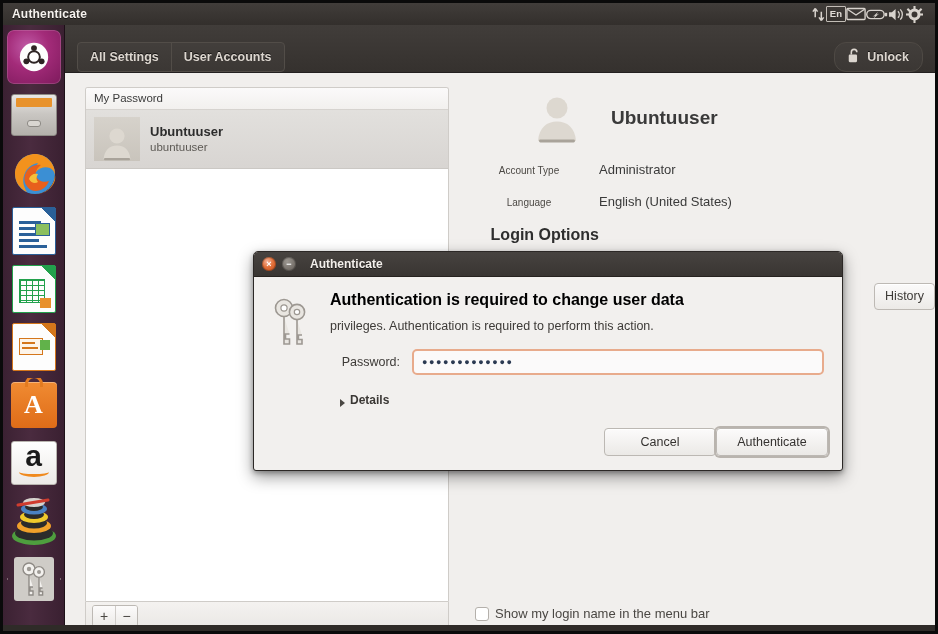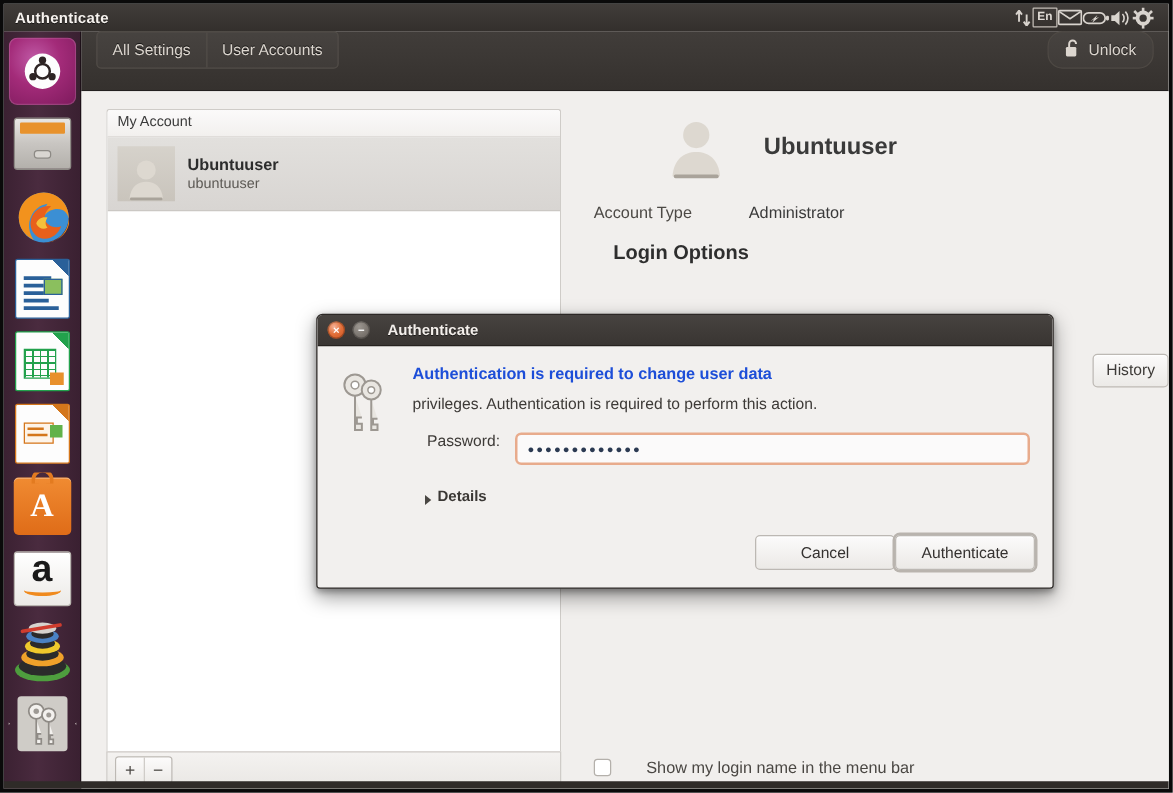--- a/index.html
+++ b/index.html
@@ -136,22 +136,23 @@
 
   
   #app-window {
     position: absolute; left: 62px; top: 22px;
     width: 870px; height: 606px;
     background: #f1efed;
   }
   #app-toolbar {
     height: 48px; width: 100%;
     background: linear-gradient(to bottom, #413d3a 0%, #35312e 100%);
-    display: flex; align-items: flex-start; padding: 0 12px;
+    display: flex; align-items: flex-end; padding: 0 12px;
     border-bottom: 1px solid #232020;
+    font-weight: bold;
   }
   .tb-group {
     display: flex; align-items: center;
     border: 1px solid #524d48; border-radius: 4px;
     background: rgba(255,255,255,.03);
     height: 30px;
   }
   .tb-btn {
     color: #dcd6cf; font-size: 12.5px; padding: 0 12px;
     height: 28px; display: flex; align-items: center;
@@ -228,39 +229,39 @@
   .avatar-lg {
     width: 56px; height: 54px;
     display: flex; align-items: flex-end; justify-content: center;
   }
   #acct-name { font-size: 19px; font-weight: bold; color: #3a3a3a; }
   .field-row {
     display: flex; align-items: baseline; gap: 16px;
     margin-top: 17px;
   }
   .field-label {
-    width: 108px; text-align: left; font-size: 13px; color: #4c4945;
+    width: 108px; text-align: center; font-size: 10px; color: #4c4945;
     flex: 0 0 auto;
   }
   .field-value { font-size: 13px; color: #3a3a3a; }
   #login-opts {
     margin-top: 17px; font-size: 16px; font-weight: bold; color: #2e2e2e;
     width: 124px; text-align: right;
   }
   #history-btn {
     position: absolute; right: -14px; top: 196px;
     font-size: 12.5px; color: #3d3a37;
     padding: 5px 10px 6px 10px;
     background: linear-gradient(to bottom, #fbfafa 0%, #eceae7 100%);
     border: 1px solid #bdb9b4; border-radius: 4px;
     box-shadow: inset 0 1px 0 #fff;
   }
   #menu-check-row {
     position: absolute; left: 26px; bottom: 10px;
-    display: flex; align-items: center; gap: 28px;
+    display: flex; align-items: center; gap: 6px;
   }
   .cbox {
     width: 14px; height: 14px; border: 1px solid #b4b0ab;
     border-radius: 3px; background: #fff; flex: 0 0 auto;
   }
   #menu-check-label { font-size: 13px; color: #4a4743; }
 
   
   #dialog {
     position: absolute; left: 250px; top: 248px;
@@ -292,24 +293,24 @@
   }
   .wbtn span { color: #fff; font-size: 9px; line-height: 1; font-weight: bold; }
   #dlg-title {
     color: #f3efeb; font-size: 12px; font-weight: bold;
     margin-left: 8px; text-shadow: 0 1px 0 rgba(0,0,0,.6);
   }
   #dlg-body { flex: 1; padding: 14px 18px 0 14px; display: flex; }
   .keys-ic { width: 50px; flex: 0 0 auto; padding-top: 3px; }
   #dlg-content { flex: 1; padding-left: 12px; }
   #dlg-heading {
-    font-size: 13px; font-weight: bold; color: #1d4ed8; margin-bottom: 8px;
+    font-size: 16px; font-weight: bold; color: #000000; margin-bottom: 8px;
   }
   .dlg-p { font-size: 12.5px; color: #3d3a37; line-height: 1.45; }
-  #pw-row { display: flex; margin-top: 14px; }
+  #pw-row { display: flex; align-items: center; margin-top: 14px; }
   #pw-label { font-size: 12.5px; color: #3d3a37; width: 82px; text-align: right;
               padding-right: 12px; flex: 0 0 auto; }
   #pw-input {
     flex: 1; height: 26px;
     background: #fbfafa;
     border: 2px solid #e8ab8c; border-radius: 5px;
     display: flex; align-items: center; padding: 0 8px;
     font-size: 9px; letter-spacing: 1.6px; color: #2b3a52;
   }
   #details-row { margin-top: 18px; display: flex; align-items: flex-end; gap: 5px;
@@ -522,21 +523,21 @@
           </svg>
         </span>
         <span>Unlock</span>
       </div>
     </div>
 
     <div id="app-body">
 
       <div id="user-list-col">
         <div id="user-list">
-          <div id="list-header">My Account</div>
+          <div id="list-header">My Password</div>
 
           <div class="user-row">
             <div class="avatar-sm">
               <svg width="34" height="36" viewBox="0 0 34 36">
                 <circle cx="17" cy="11" r="7.6" fill="#ddd8d0"></circle>
                 <path d="M3.6 34 C4.4 24.6 10 20.4 17 20.4 C24 20.4 29.6 24.6 30.4 34 Z" fill="#ddd8d0"></path>
                 <rect x="4" y="33" width="26" height="2.2" rx="1" fill="#a9a39a"></rect>
               </svg>
             </div>
             <div>
@@ -565,20 +566,24 @@
             </svg>
           </div>
           <div id="acct-name">Ubuntuuser</div>
         </div>
 
         <div class="field-row">
           <div class="field-label">Account Type</div>
           <div class="field-value">Administrator</div>
         </div>
 
+        <div class="field-row">
+          <div class="field-label">Language</div>
+          <div class="field-value">English (United States)</div>
+        </div>
 
         <div id="login-opts">Login Options</div>
 
         <div id="history-btn">History</div>
 
         <div id="menu-check-row">
           <div class="cbox"></div>
           <div id="menu-check-label">Show my login name in the menu bar</div>
         </div>
 

